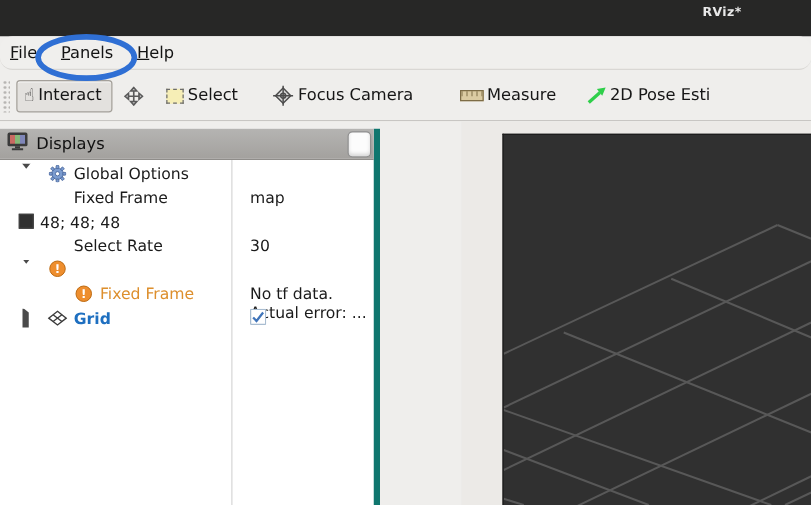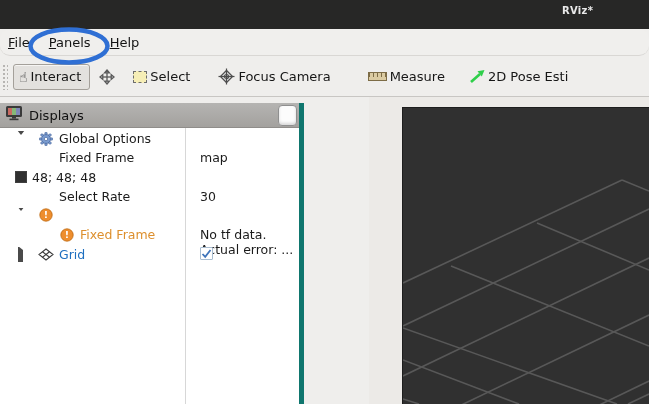--- a/index.html
+++ b/index.html
@@ -45,21 +45,21 @@
   .trow { height:19.3px; display:flex; align-items:flex-start; font-size:12.5px;padding-left:11px; }
   .tname { width:185px; display:flex; align-items:center; overflow:hidden; flex:none; }
   .tvalue { padding-left:4px; display:flex; align-items:center; overflow:hidden; }
   .expander { width:8px; height:8px; margin-left:6px; flex:none; }
   .exp-down { width:0; height:0; border-left:4px solid transparent; border-right:4px solid transparent; border-top:5px solid #4a4a4a; margin-top:2px; }
   .exp-right { width:0; height:0; border-top:4px solid transparent; border-bottom:4px solid transparent; border-left:5px solid #4a4a4a; margin-top:1px; margin-left:1px; }
   .rowicon { margin-left:13px; width:16px; display:inline-flex; justify-content:center; flex:none; }
   .lbl { margin-left:5px; }
   .indent-l1 { margin-left:48px; }
   .warn-text { color:#dd8f2d; }
-  .grid-text { color:#1e6fc0; font-weight:normal; }
+  .grid-text { color:#1e6fc0; font-weight:bold; }
   .swatch { width:12px; height:12px; background:#303030; border:1px solid #3f3f3f; margin-right:5px; flex:none; }
   .checkbox { width:13px; height:13px; background:#fff; border:1px solid #a9bdd1; border-radius:1px; display:inline-flex; align-items:center; justify-content:center; }
 
   
   .render-area { position:absolute; left:369px; top:0; width:280px; height:307px; background:#eceae7; }
   .viewport { position:absolute; left:33px; top:10px; width:247px; height:297px; background:#303030; border-top:1px solid #1d1d1d; border-left:1px solid #1d1d1d; }
   .viewport svg { display:block; }
 </style>
 </head>
 <body>

